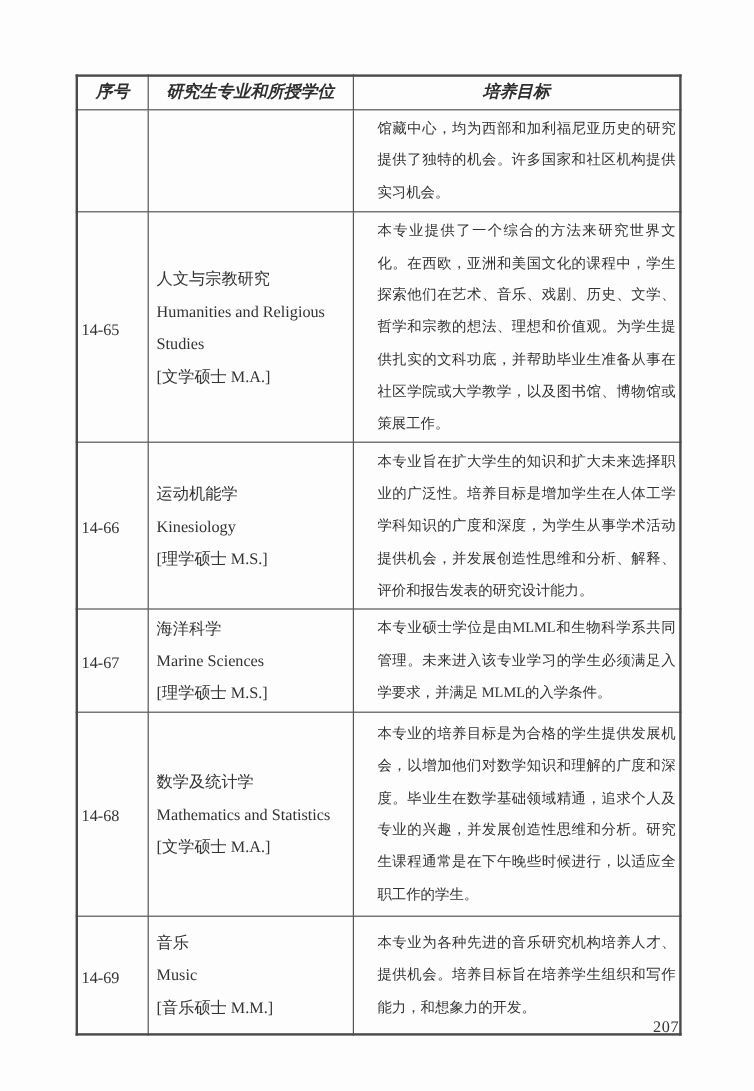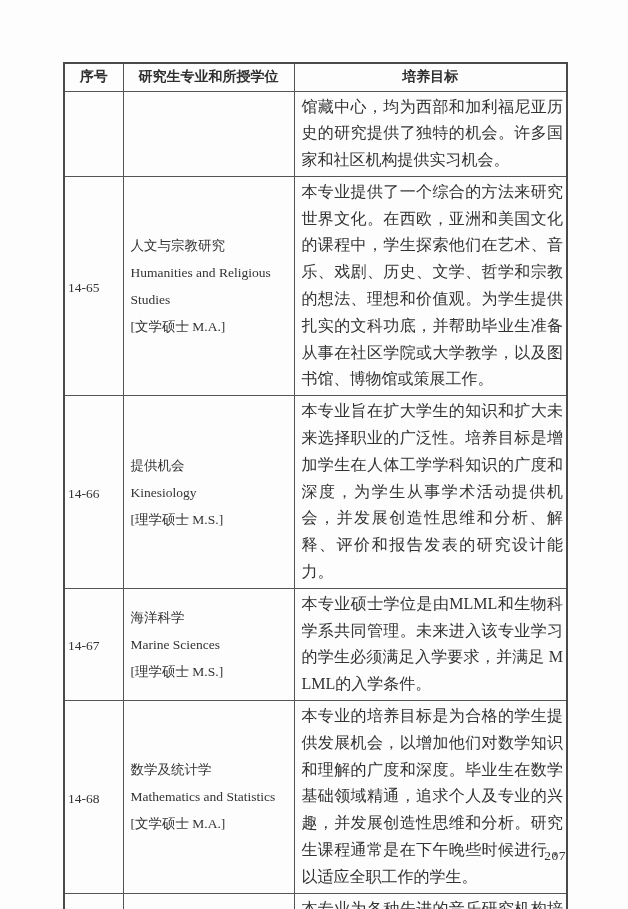--- a/index.html
+++ b/index.html
@@ -30,43 +30,44 @@
     overflow: hidden;
     box-sizing: border-box;
   }
   .doc-table th {
     height: 28px;
     font-size: 14px;
     font-weight: bold;
     text-align: center;
     color: #2f2f2f;
     padding: 0;
+    font-style: italic;
   }
   col.c1 { width: 59px; }
   col.c2 { width: 171px; }
   col.c3 { width: 273px; }
 
   td.cell-num {
     font-size: 13.5px;
     padding: 4px 0 0 3px;
     vertical-align: middle;
     text-align: left;
   }
   td.cell-major {
     font-size: 13.5px;
     line-height: 27px;
     padding: 0 2px 0 7px;
     vertical-align: middle;
     text-align: left;
     margin-top: 15px;
   }
   td.cell-goal {
-    font-size: 16px;
+    font-size: 12px;
     line-height: 26.8px;
-    padding: 2px 3px 2px 7px;
+    padding: 2px 3px 2px 20px;
     vertical-align: middle;
     text-align: justify;
     word-break: break-all;
   }
   tr.r-cont  { height: 81px;  }
   tr.r-14-65 { height: 182px; }
   tr.r-14-66 { height: 128px; }
   tr.r-14-67 { height: 80px;  }
   tr.r-14-68 { height: 170px; }
   tr.r-14-69 { height: 99px;  }
@@ -117,21 +118,21 @@
         <span class="major-line">人文与宗教研究</span>
         <span class="major-line">Humanities and Religious Studies</span>
         <span class="major-line">[文学硕士 M.A.]</span>
       </td>
       <td class="cell-goal">本专业提供了一个综合的方法来研究世界文化。在西欧，亚洲和美国文化的课程中，学生探索他们在艺术、音乐、戏剧、历史、文学、哲学和宗教的想法、理想和价值观。为学生提供扎实的文科功底，并帮助毕业生准备从事在社区学院或大学教学，以及图书馆、博物馆或策展工作。</td>
     </tr>
 
     <tr class="r-14-66">
       <td class="cell-num">14-66</td>
       <td class="cell-major">
-        <span class="major-line">提供机会</span>
+        <span class="major-line">运动机能学</span>
         <span class="major-line">Kinesiology</span>
         <span class="major-line">[理学硕士 M.S.]</span>
       </td>
       <td class="cell-goal">本专业旨在扩大学生的知识和扩大未来选择职业的广泛性。培养目标是增加学生在人体工学学科知识的广度和深度，为学生从事学术活动提供机会，并发展创造性思维和分析、解释、评价和报告发表的研究设计能力。</td>
     </tr>
 
     <tr class="r-14-67">
       <td class="cell-num">14-67</td>
       <td class="cell-major">
         <span class="major-line">海洋科学</span>

